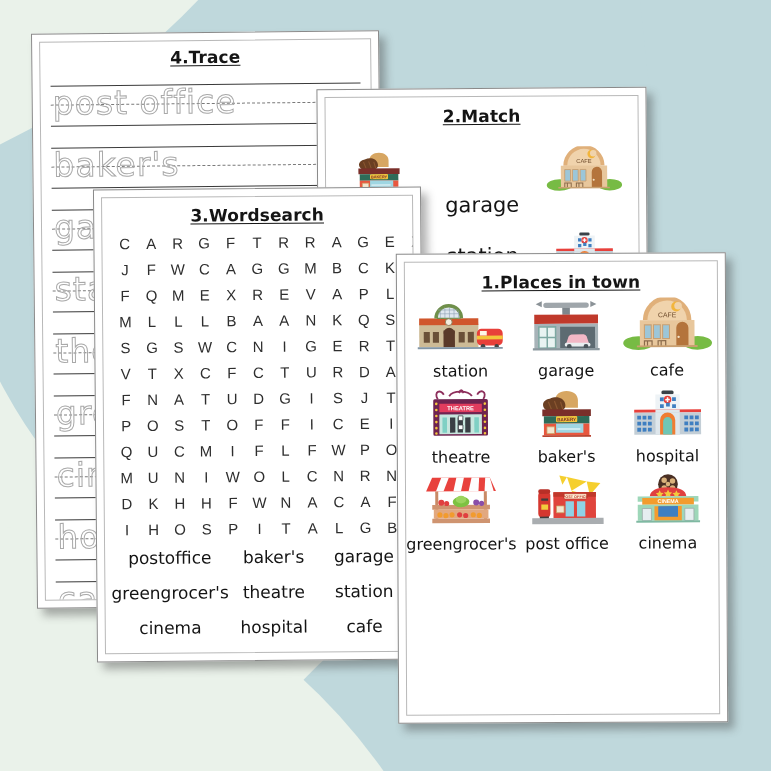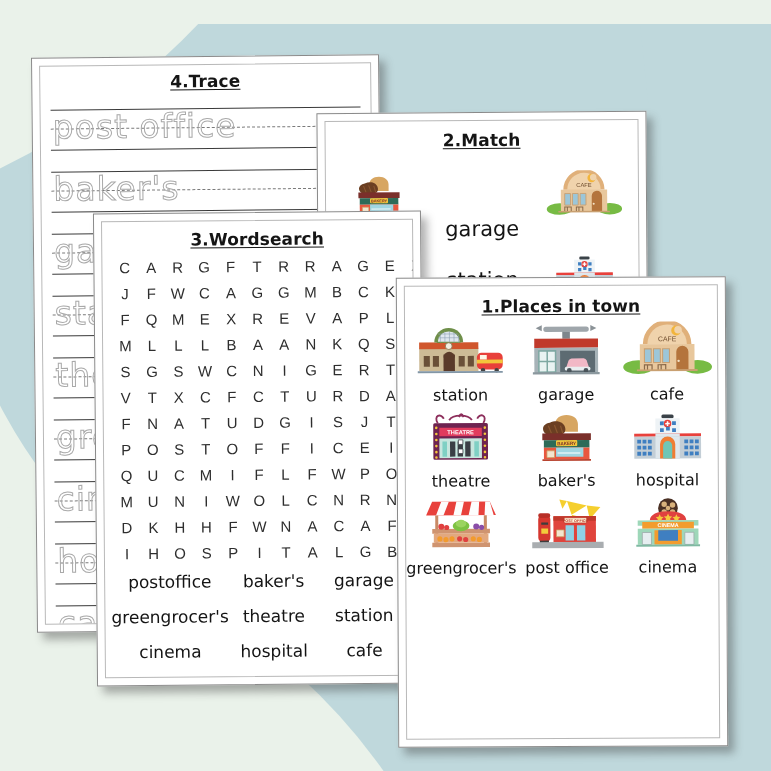--- a/index.html
+++ b/index.html
@@ -2,21 +2,21 @@
 <html><head>
 <meta charset="utf-8">
 <style>
   html,body{margin:0;padding:0;}
   body{
     width:771px;height:771px;overflow:hidden;
     font-family:"DejaVu Sans", sans-serif;
     background:#eaf2ea;
     position:relative;
   }
-  #stage{position:absolute;inset:0;overflow:hidden;margin-top:24px;}
+  #stage{position:absolute;inset:0;overflow:hidden;}
 
   
   .blob{position:absolute;background:#bfd8dc;}
   .blob-main{
     left:-60px;top:-140px;width:720px;height:700px;
     border-radius:0 0 62% 40% / 0 0 58% 66%;
     transform:rotate(-6deg);
   }
   .blob-right{
     right:-330px;top:-150px;width:640px;height:830px;

